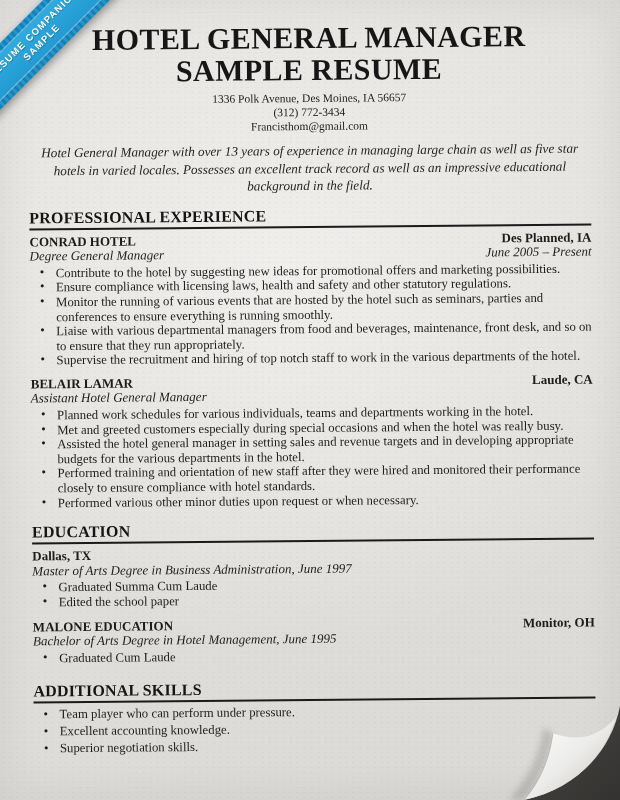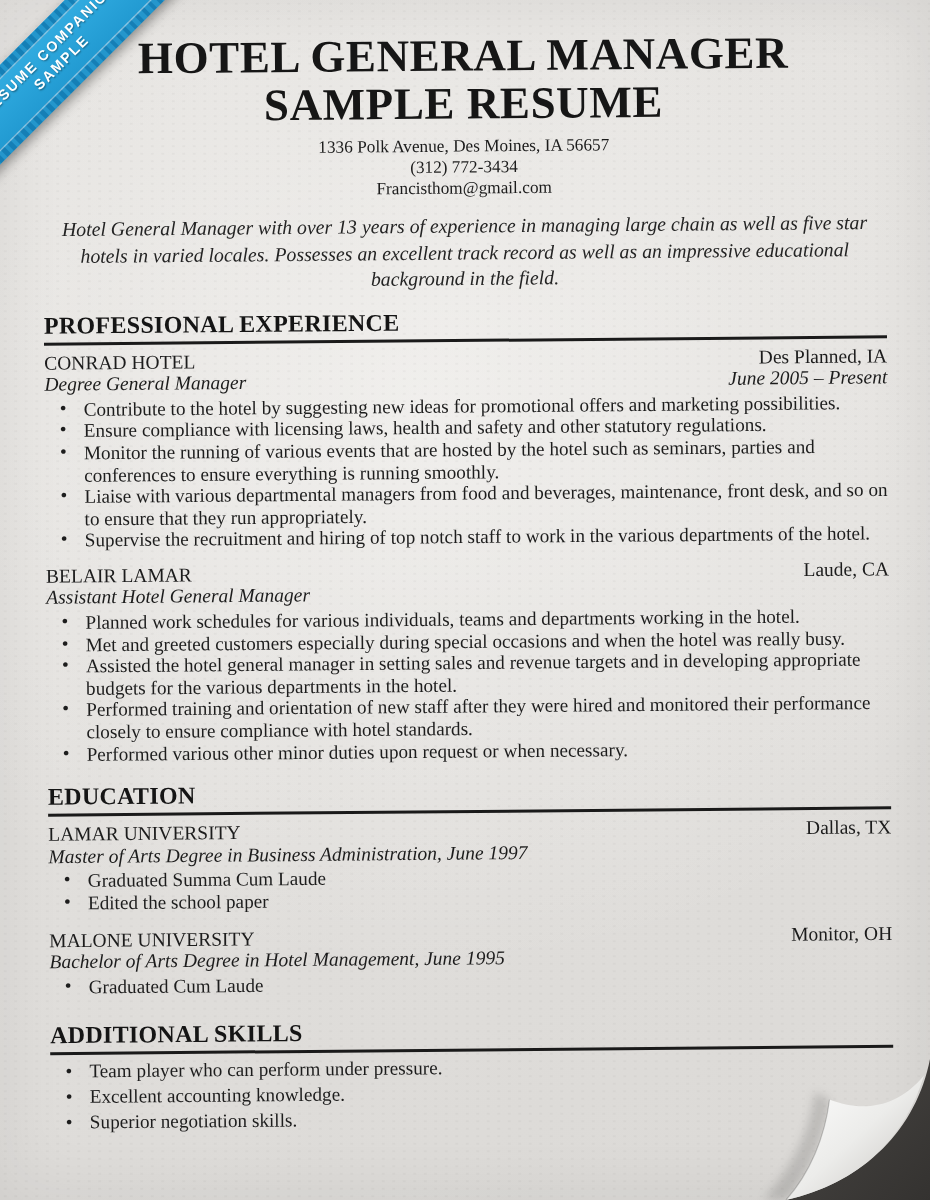--- a/index.html
+++ b/index.html
@@ -68,21 +68,21 @@
     border-bottom:2.5px solid #1a1a1a; padding-bottom:1px; color:#151515;
   }
   .mt-exp{ margin-top:11px; }
   .mt-edu{ margin-top:12px; }
   .mt-skl{ margin-top:16px; }
 
   .row{
     display:flex; justify-content:space-between; align-items:baseline;
     font-size:13px; line-height:1.12;
   }
-  .row.bold > span{ font-weight:normal; }
+  .row.bold > span{ font-weight:bold; }
   .row.ital > span{ font-style:italic; }
   .job{ margin-top:5px; }
   .job + .job{ margin-top:9px; }
   .school{ margin-top:5px; }
   .school + .school{ margin-top:10px; }
 
   ul.bullets{ list-style:none; margin:2px 0 0; padding:0 0 0 9px; }
   ul.bullets li{
     position:relative; padding-left:17px;
     font-size:12.8px; line-height:1.14; color:#1d1d1d;
@@ -152,35 +152,34 @@
         <li>Assisted the hotel general manager in setting sales and revenue targets and in developing appropriate budgets for the various departments in the hotel.</li>
         <li>Performed training and orientation of new staff after they were hired and monitored their performance closely to ensure compliance with hotel standards.</li>
         <li>Performed various other minor duties upon request or when necessary.</li>
       </ul>
     </div>
 
     <div class="sec-heading mt-edu">EDUCATION</div>
 
     <div class="school">
       <div class="row bold">
-        <span>LAMAR UNIVERSITY</span>
         <span>Dallas, TX</span>
       </div>
       <div class="row ital">
         <span>Master of Arts Degree in Business Administration, June 1997</span>
       </div>
       <ul class="bullets">
         <li>Graduated Summa Cum Laude</li>
         <li>Edited the school paper</li>
       </ul>
     </div>
 
     <div class="school">
       <div class="row bold">
-        <span>MALONE UNIVERSITY</span>
+        <span>MALONE EDUCATION</span>
         <span>Monitor, OH</span>
       </div>
       <div class="row ital">
         <span>Bachelor of Arts Degree in Hotel Management, June 1995</span>
       </div>
       <ul class="bullets">
         <li>Graduated Cum Laude</li>
       </ul>
     </div>
 

